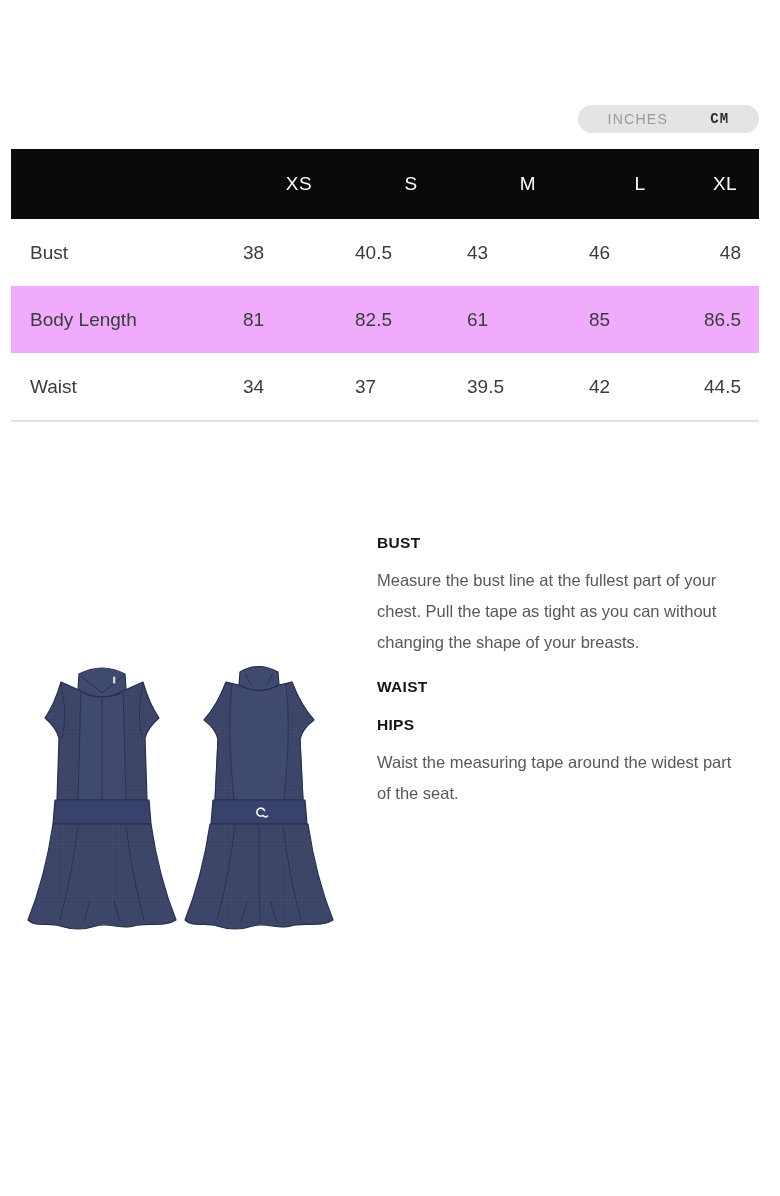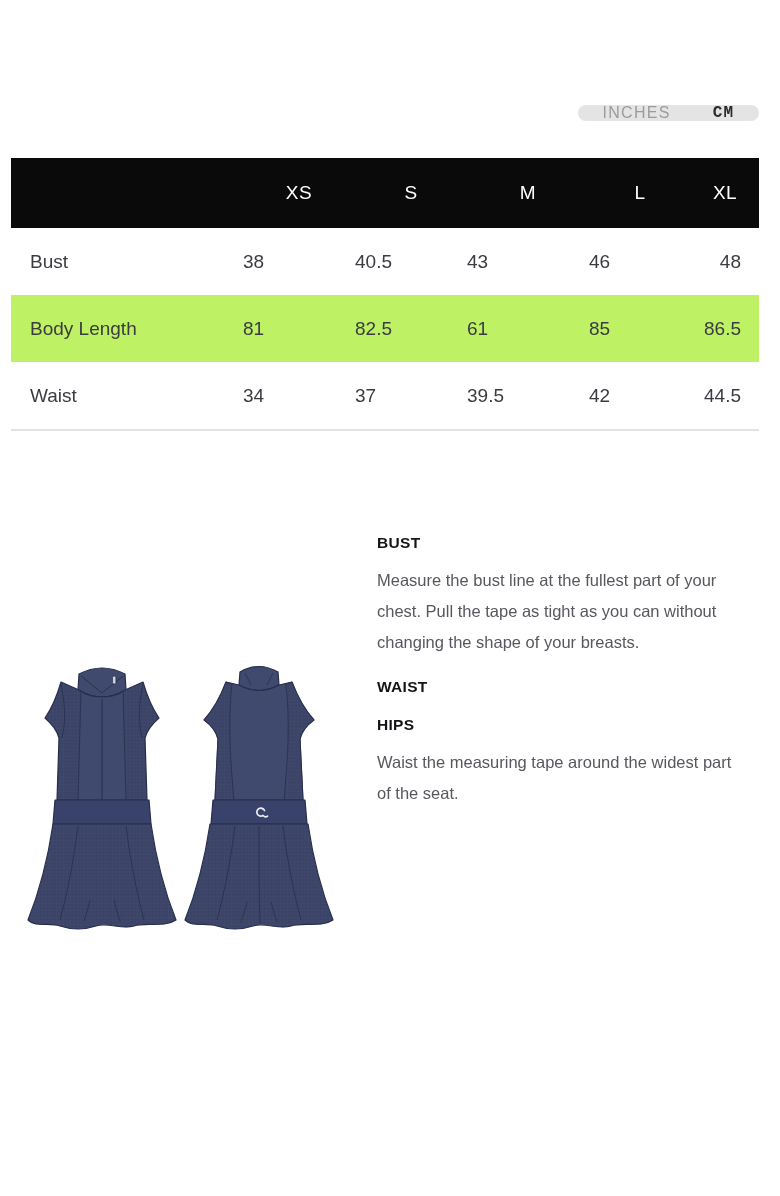--- a/index.html
+++ b/index.html
@@ -6,49 +6,49 @@
   html, body { background: #ffffff; }
   body {
     width: 780px; height: 1196px; position: relative; overflow: hidden;
     font-family: "Liberation Sans", "DejaVu Sans", sans-serif;
     -webkit-font-smoothing: antialiased;
   }
 
   
   .unit-toggle {
     position: absolute; top: 105px; right: 21px;
-    height: 16px; min-width: 181px;
+    height: 28px; min-width: 181px;
     background: #e4e4e4; border-radius: 16px;
     display: flex; align-items: center; justify-content: center;
     gap: 42px; padding: 0 22px;
-    font-size: 16px; cursor: pointer; user-select: none;
+    font-size: 14px; cursor: pointer; user-select: none;
   }
   .unit-option { letter-spacing: 1.3px; }
   .unit-option.inactive { color: #9b9b9b; font-weight: 400; }
   .unit-option.active   { color: #2b2b2b; font-weight: 700; font-family: Liberation Mono, monospace; }
 
   
   .size-table-wrap {
-    position: absolute; top: 158px; left: 11px; width: 748px;
+    position: absolute; top: 149px; left: 11px; width: 748px;
     border-bottom: 2px solid #e2e2e2;
   }
   table.size-table { width: 100%; border-collapse: collapse; table-layout: fixed; }
   table.size-table thead th {
     background: #0a0a0a; color: #ffffff; font-weight: 400;
     height: 70px; font-size: 19px; letter-spacing: 0.5px;
     text-align: center; vertical-align: middle;
   }
   table.size-table th.corner { text-align: left; }
   table.size-table tbody td {
     height: 67px; font-size: 19px; color: #3a3c41;
     vertical-align: middle;
   }
   table.size-table tbody td.row-label { text-align: left; padding-left: 19px; }
   table.size-table tbody td.last { text-align: right; padding-right: 18px; }
-  table.size-table tbody tr.alt { background: #bef264; }
+  table.size-table tbody tr.alt { background: #f0abfc; }
 
   
   .guide {
     position: absolute; left: 377px; top: 534px; width: 372px;
   }
   .guide-section { margin-bottom: 20px; }
   .guide-section h3 {
     font-size: 15.5px; font-weight: 600; color: #131417;
     letter-spacing: 0.3px; margin-bottom: 13px;
   }

